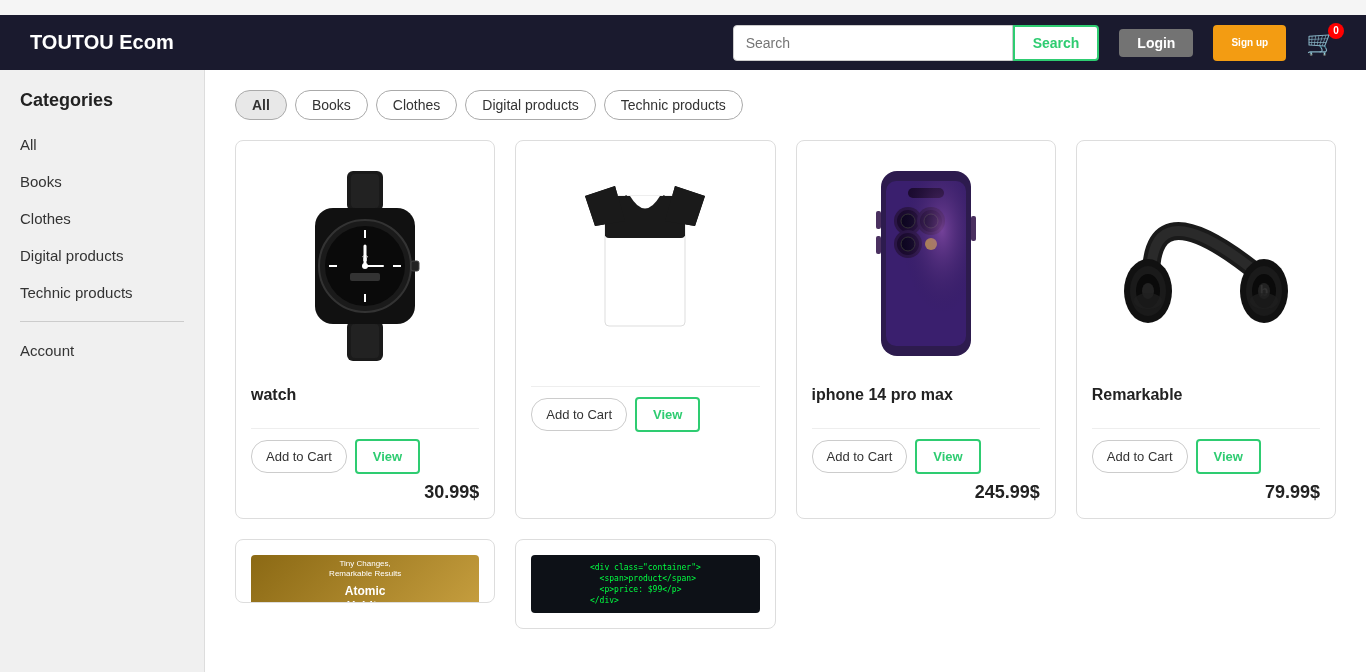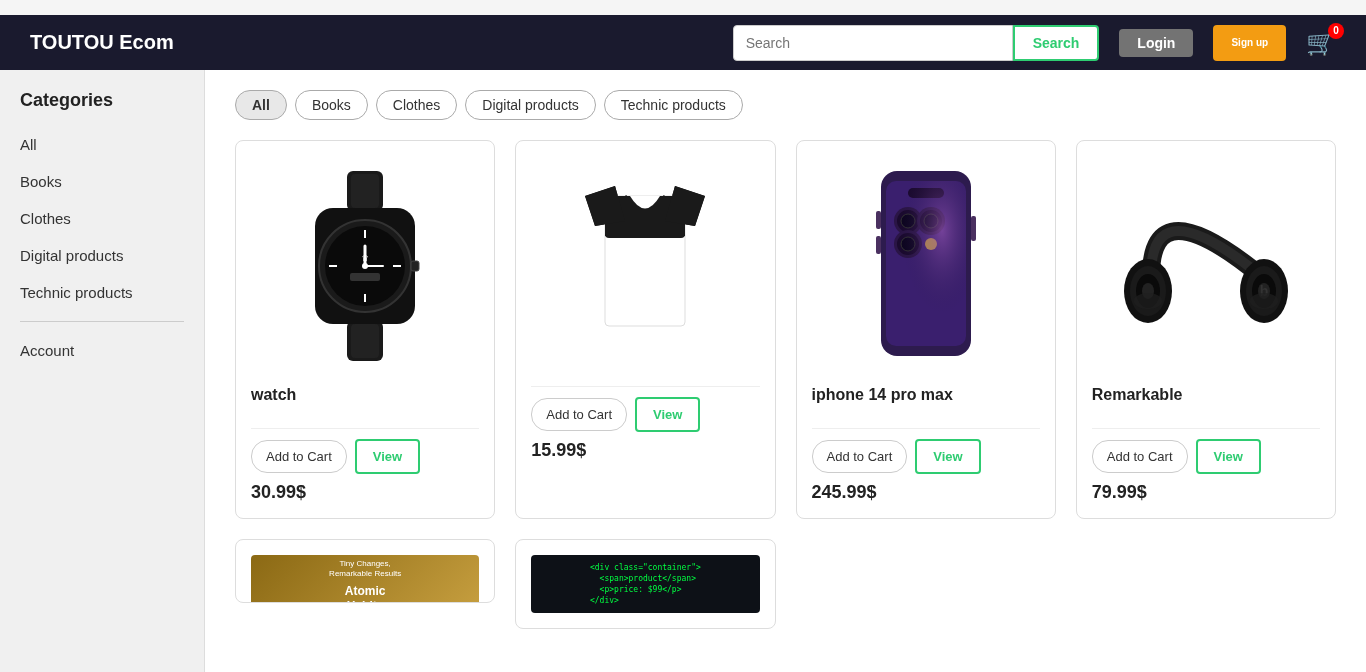--- a/index.html
+++ b/index.html
@@ -215,21 +215,21 @@
       padding: 8px 16px;
       background: white;
       border: 2px solid #2ecc71;
       border-radius: 4px;
       font-size: 13px;
       font-weight: bold;
       color: #2ecc71;
       cursor: pointer;
     }
     .product-price {
-      text-align: left;
+      text-align: right;
       font-size: 18px;
       font-weight: bold;
       color: #222;
     }
   </style>
 </head>
 <body>
 
 <header class="header">
   <span class="header-logo">TOUTOU Ecom</span>
@@ -336,21 +336,20 @@
             <polygon points="10,30 40,20 50,55 20,60" fill="#1a1a1a"></polygon>
 
             <polygon points="130,30 100,20 90,55 120,60" fill="#1a1a1a"></polygon>
           </svg>
         </div>
         <div class="product-divider"></div>
         <div class="product-actions">
           <button class="add-to-cart-btn">Add to Cart</button>
           <button class="view-btn">View</button>
         </div>
-        <div class="product-price">15.99$</div>
       </div>
 
       <div class="product-card">
         <div class="product-image-area">
           <svg class="phone-img" viewBox="0 0 120 200" xmlns="http://www.w3.org/2000/svg">
 
             <rect x="15" y="5" width="90" height="185" rx="16" fill="#2d1b4e"></rect>
 
             <rect x="20" y="15" width="80" height="165" rx="10" fill="#3a1f6e"></rect>
 

